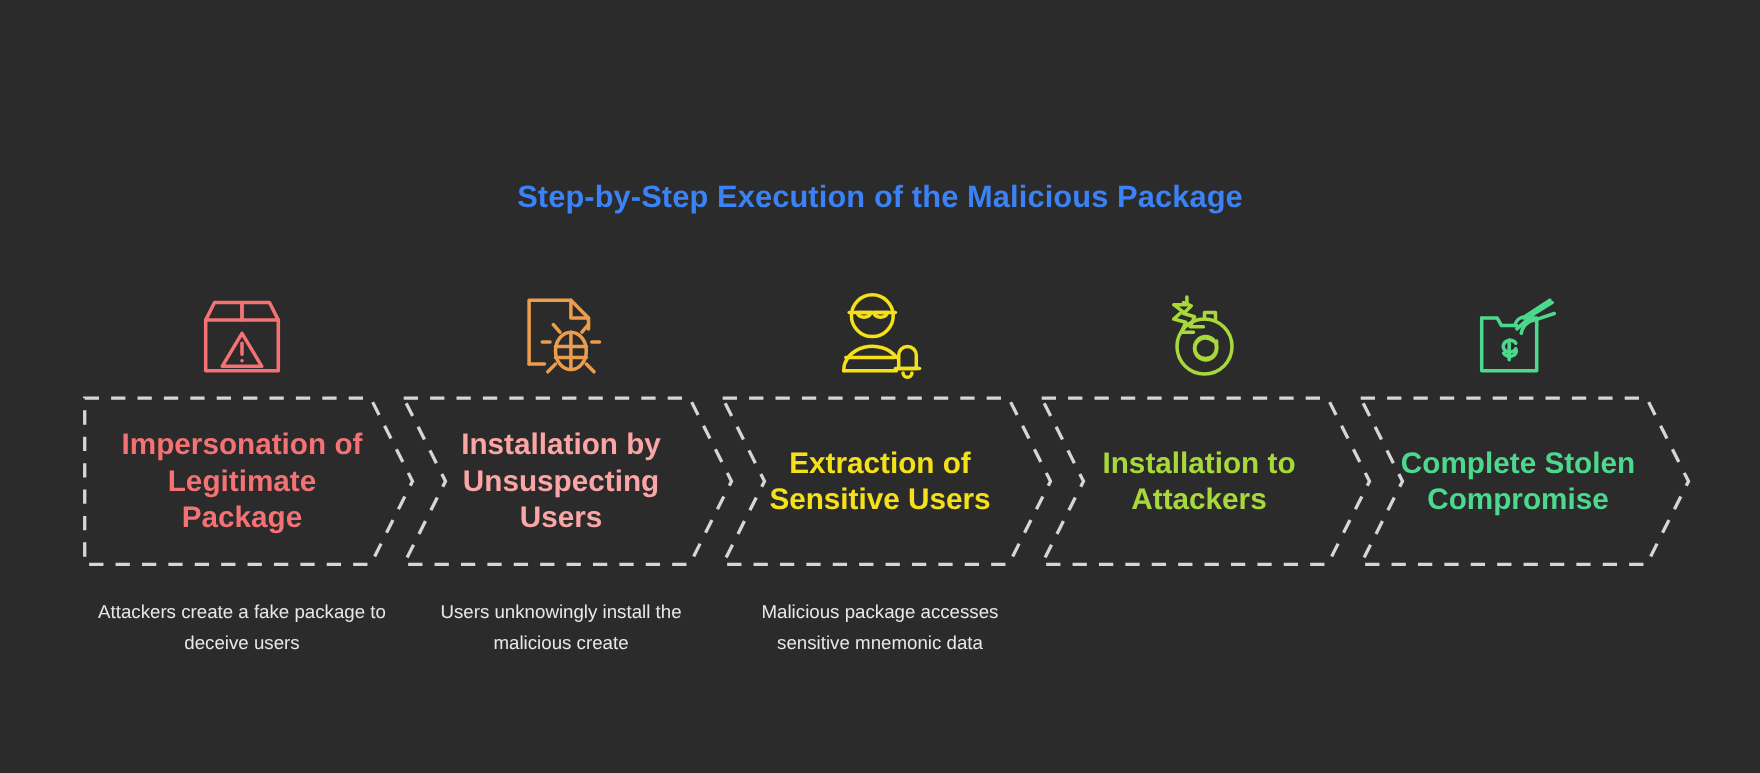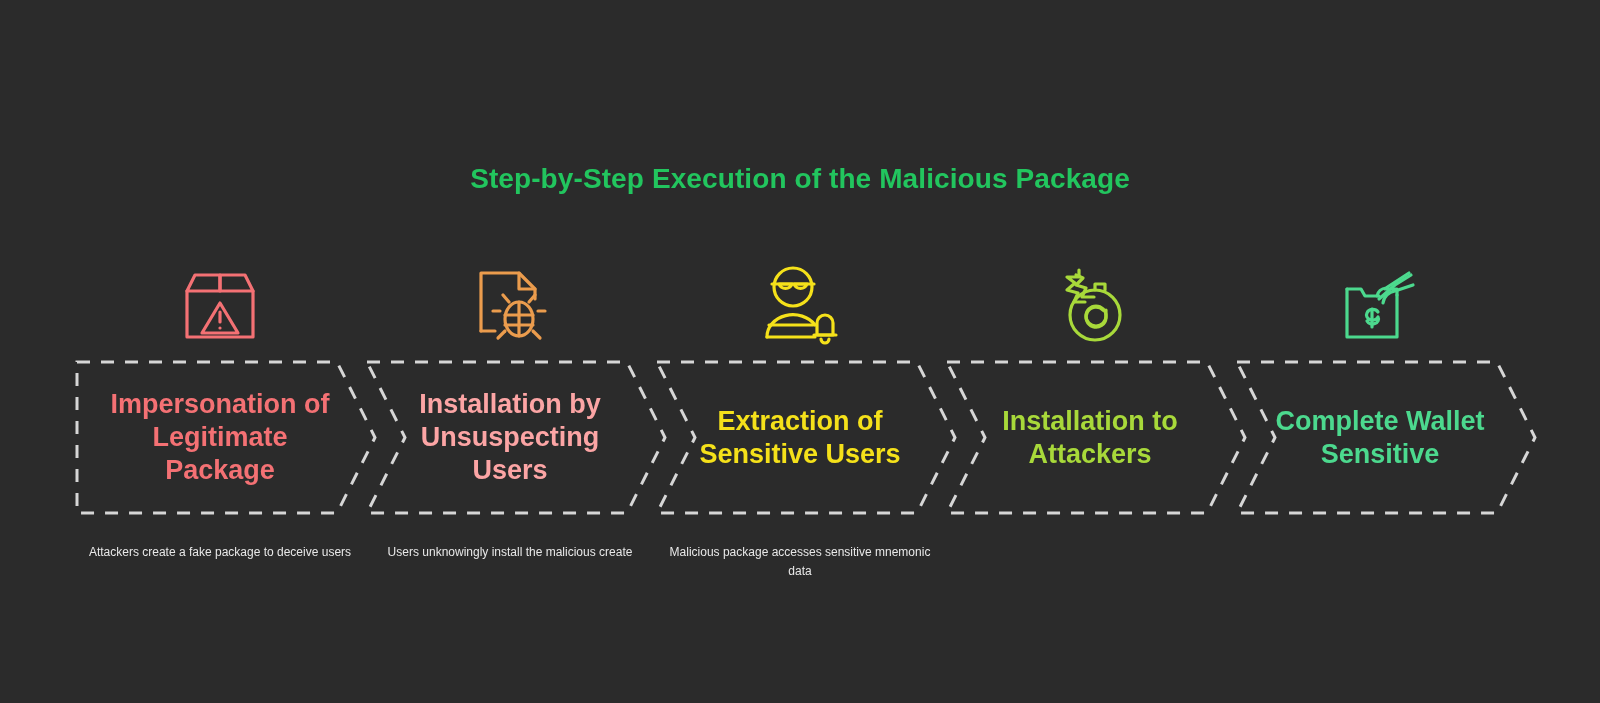--- a/index.html
+++ b/index.html
@@ -21,21 +21,21 @@
 
   
   #title {
     position: absolute;
     top: 163px;
     left: 0;
     width: 1600px;
     text-align: center;
     font-size: 28px;
     font-weight: bold;
-    color: #22c55e;
+    color: #3b82f6;
     letter-spacing: 0.1px;
   }
 
   
   #steps {
     position: absolute;
     top: 255px;
     left: 75px;
     width: 1450px;
     height: 400px;
@@ -92,21 +92,21 @@
     padding: 0 26px;
   }
 
   
   .caption {
     position: absolute;
     top: 288px;
     left: 0;
     width: 290px;
     text-align: center;
-    font-size: 12px;
+    font-size: 17px;
     line-height: 1.62;
     color: #e8e8e8;
     padding: 0 12px;
   }
 </style>
 </head>
 <body>
 
 <div id="canvas">
 
@@ -214,18 +214,18 @@
           <path d="M39 47 a6 5 0 0 0 -11 1 a6 5 0 0 0 11 4 a6 5 0 0 1 -11 4"></path>
           <path d="M40 34 L56 20 L72 10"></path>
           <path d="M44 38 a14 14 0 0 1 12 -12 L74 20"></path>
           <path d="M38 31 a10 10 0 0 1 9 -8 L70 8"></path>
         </svg>
       </div>
       <div class="banner">
         <svg width="320" height="155" viewBox="0 0 320 155">
           <path d="M2 2 L262 2 L300 77.5 L262 153 L2 153 L40 77.5 Z" fill="none" stroke="#d6d6d6" stroke-width="3" stroke-dasharray="13 11" stroke-linecap="butt"></path>
         </svg>
-        <div class="banner-label" style="color:#4cd98e">Complete Wallet Sensitive</div>
+        <div class="banner-label" style="color:#4cd98e">Complete Stolen Compromise</div>
       </div>
     </div>
 
   </div>
 </div>
 
 </body></html>

